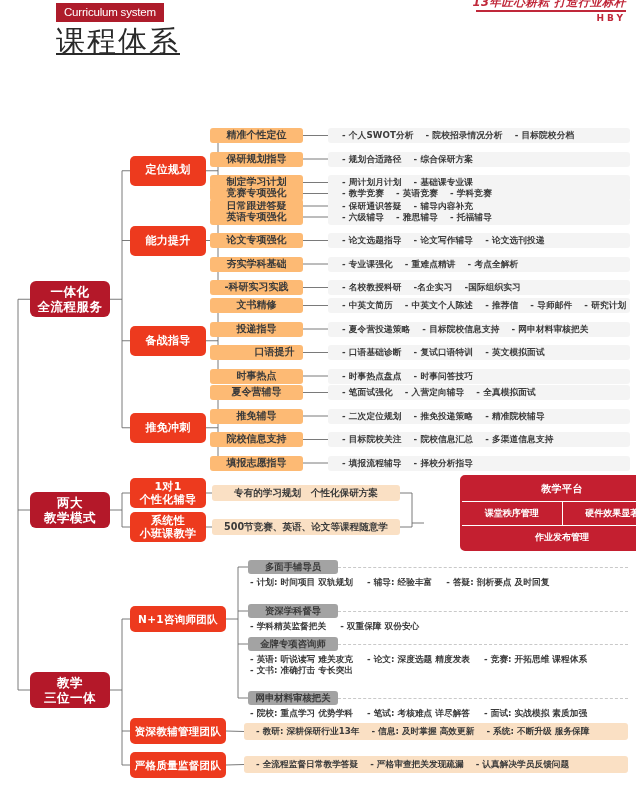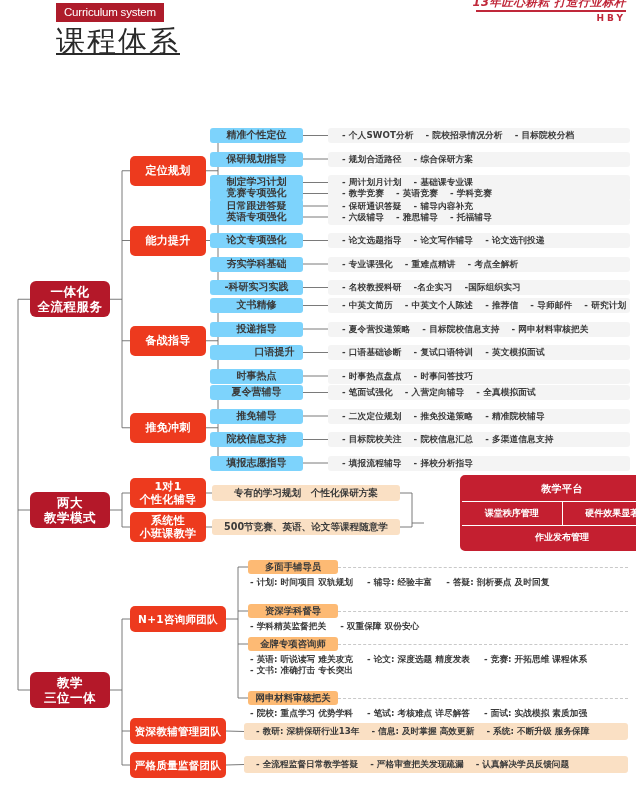--- a/index.html
+++ b/index.html
@@ -104,21 +104,21 @@
   .n-cat {
     background: #ED3A1E;
     color: #ffffff;
     font-size: 11px;
     font-weight: bold;
     letter-spacing: 0.3px;
     border-radius: 5px;
   }
   
   .n-sub {
-    background: #7dd3fc;
+    background: #fdba74;
     color: #3b3b3b;
     font-size: 10px;
     font-weight: bold;
     border-radius: 3px;
   }
   
   .n-leaf {
     background: #F4F4F4;
     color: #3b3b3b;
     font-size: 8.7px;
@@ -156,21 +156,21 @@
     position: absolute;
     color: #3b3b3b;
     font-size: 8.7px;
     font-weight: bold;
     white-space: nowrap;
     line-height: 11px;
   }
   .n-text span.it { margin-right: 14px; }
   
   .n-tab {
-    background: #fdba74;
+    background: #a3a3a3;
     color: #3b3b3b;
     font-size: 9.4px;
     font-weight: bold;
     border-radius: 3px;
     display: flex;
     align-items: center;
     justify-content: center;
     position: absolute;
   }
   .dashrule {
@@ -294,21 +294,21 @@
         <line x1="122" y1="619" x2="122" y2="765" stroke="#6b6b6b" stroke-width="0.9"></line>
         <line x1="122" y1="619" x2="130" y2="619" stroke="#6b6b6b" stroke-width="0.9"></line>
         <line x1="122" y1="731" x2="130" y2="731" stroke="#6b6b6b" stroke-width="0.9"></line>
         <line x1="122" y1="765" x2="130" y2="765" stroke="#6b6b6b" stroke-width="0.9"></line>
         <line x1="18" y1="299.25" x2="30" y2="299.25" stroke="#6b6b6b" stroke-width="0.9"></line>
         <line x1="18" y1="510" x2="30" y2="510" stroke="#6b6b6b" stroke-width="0.9"></line>
         <line x1="18" y1="690" x2="30" y2="690" stroke="#6b6b6b" stroke-width="0.9"></line>
         <line x1="18" y1="299.25" x2="18" y2="690" stroke="#6b6b6b" stroke-width="0.9"></line>
       </svg>
     <div id="nodes">
-        <div class="node n-cat" style="left: 130px; top: 155.75px; width: 76px; height: 30px;">定位规划</div>
+        <div class="node n-cat" style="left: 130px; top: 155.75px; width: 76px; height: 30px; font-family: Liberation Mono, monospace;">定位规划</div>
         <div class="node n-sub" style="left: 210px; top: 128px; width: 93px; height: 15px;">精准个性定位</div>
         <div class="node n-leaf" style="left: 328px; top: 128px; width: 302px; height: 15px;">
           <span class="it">- 个人SWOT分析</span>
           <span class="it">- 院校招录情况分析</span>
           <span class="it">- 目标院校分档</span>
         </div>
         <div class="node n-sub" style="left: 210px; top: 151.5px; width: 93px; height: 15px;">保研规划指导</div>
         <div class="node n-leaf" style="left: 328px; top: 151.5px; width: 302px; height: 15px;">
           <span class="it">- 规划合适路径</span>
           <span class="it">- 综合保研方案</span>

